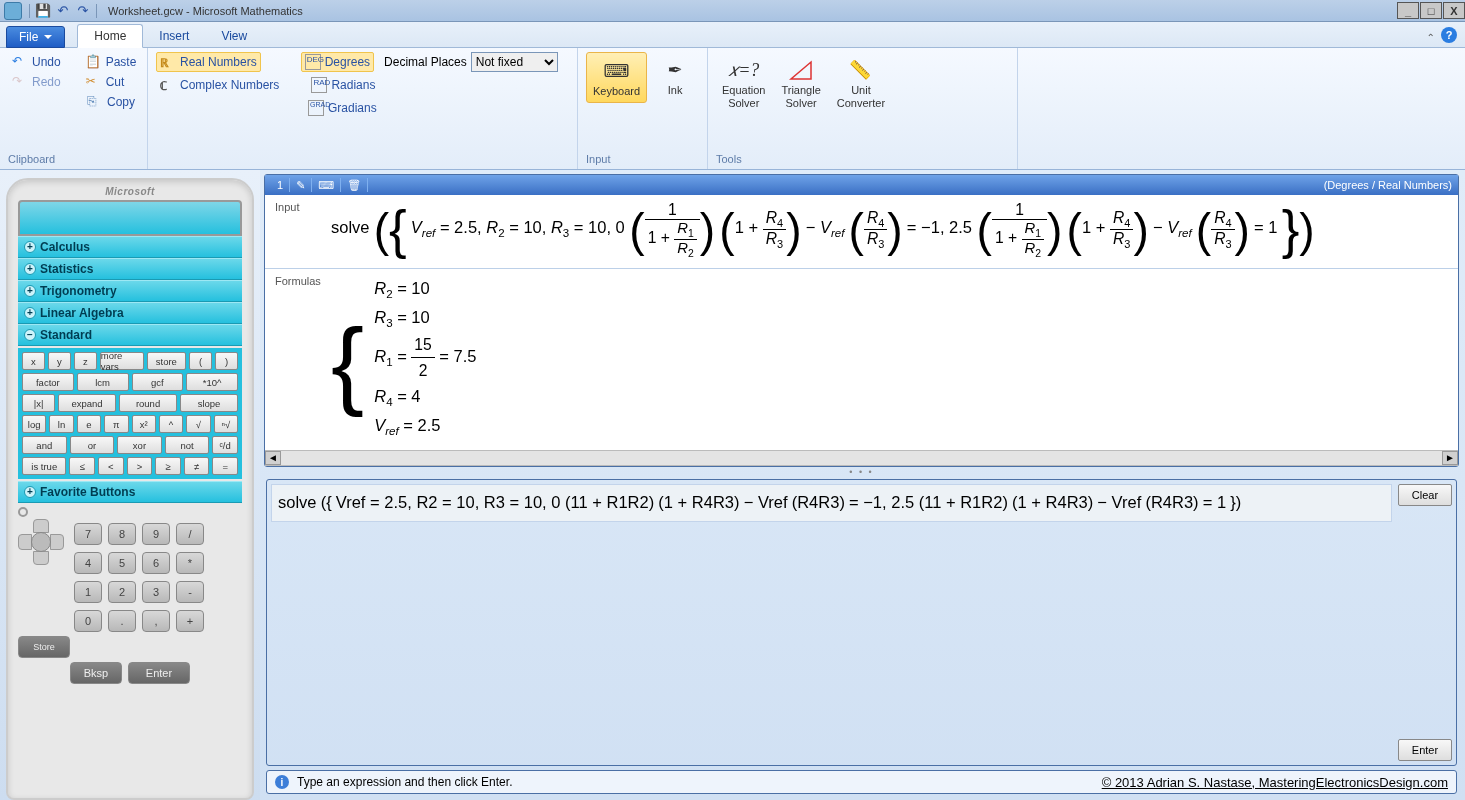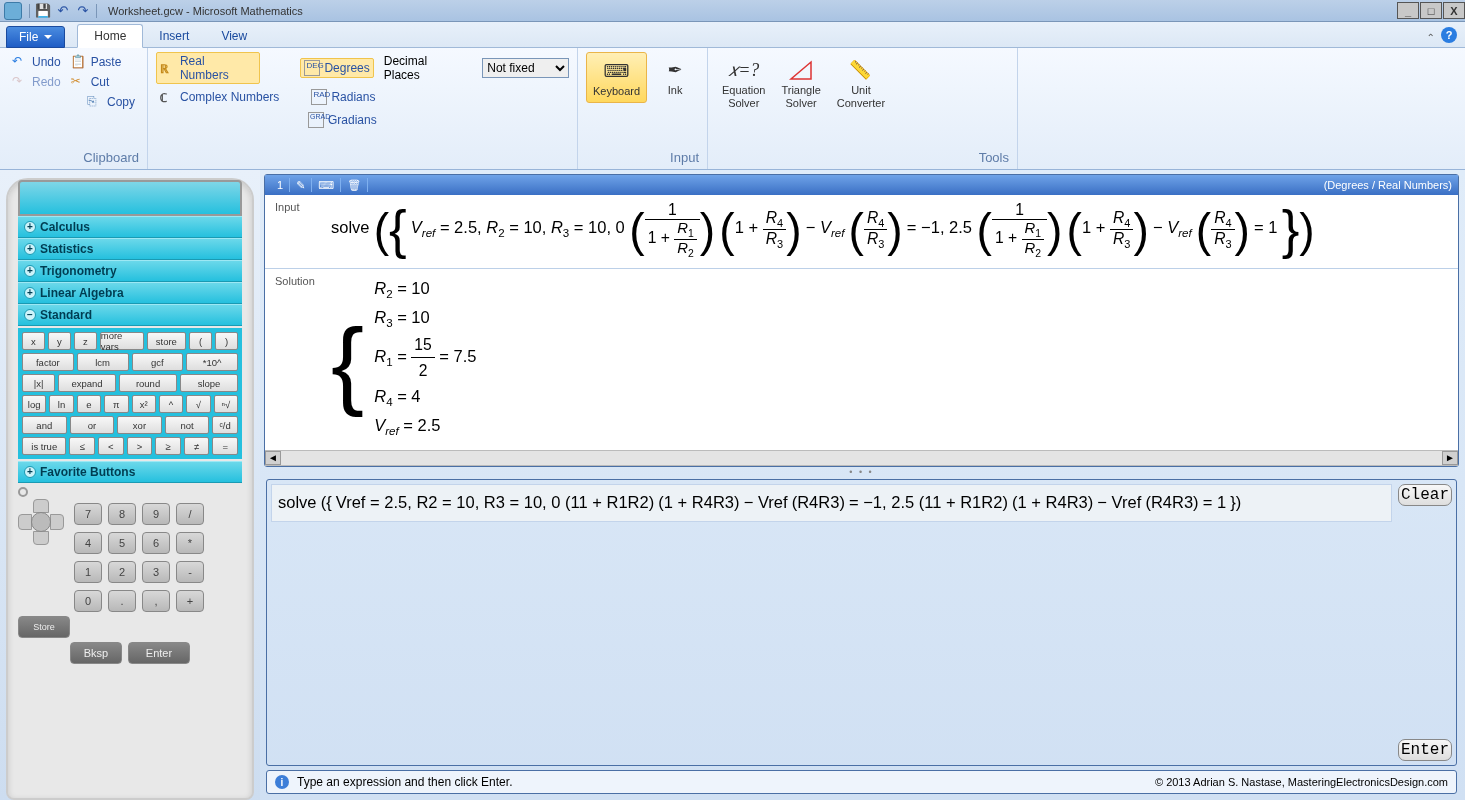--- a/index.html
+++ b/index.html
@@ -19,30 +19,30 @@
 .file-btn{ background:linear-gradient(#4a8ce0,#1f5dc5);color:#fff;padding:3px 12px;border-radius:3px 3px 0 0;font-size:12px;border:1px solid #1a4a9e;display:flex;align-items:center;margin-bottom:-1px;}
 .file-btn::after{content:"";border-left:4px solid transparent;border-right:4px solid transparent;border-top:4px solid #fff;margin-left:6px;}
 .tab{ padding:4px 16px;font-size:12px;color:#1a4a9e;}
 .tab.active{ background:#fff;border:1px solid #a0b9d8;border-bottom-color:#fff;border-radius:3px 3px 0 0;margin-bottom:-1px;color:#333;}
 .menubar .spacer{flex:1;}
 .menubar .help{ width:16px;height:16px;border-radius:50%;background:#2a7de1;color:#fff;font-size:11px;font-weight:bold;display:flex;align-items:center;justify-content:center;margin-right:8px;margin-bottom:4px;}
 .menubar .min{font-size:10px;color:#555;margin-right:6px;margin-bottom:4px;}
 
 .ribbon{ height:122px;background:linear-gradient(#f5f9ff,#e3edf9);border-bottom:1px solid #98b4d8;display:flex;}
 .rgroup{ border-right:1px solid #c3d4eb;padding:4px 8px 0;display:flex;flex-direction:column;position:relative;}
-.rgroup .glabel{ color:#5e7ca8;font-size:13px;text-align:right;padding:2px 0 4px;margin-top:auto;}
-.rrow{display:flex;gap:2px;}
+.rgroup .glabel{ color:#5e7ca8;font-size:11px;text-align:left;padding:2px 0 4px;margin-top:auto;}
+.rrow{display:flex;gap:17px;}
 .rbtn-s{ display:flex;align-items:center;gap:4px;padding:2px 4px;font-size:12px;color:#2952a3;border-radius:2px;}
 .rbtn-s:hover,.rbtn-s.active{background:#ffe9a8;border:1px solid #f0c44d;padding:1px 3px;}
 .ricon{width:16px;height:16px;display:inline-block;}
 .rbtn-lg{ display:flex;flex-direction:column;align-items:center;padding:4px 6px;font-size:11px;color:#333;border-radius:3px;text-align:center;line-height:1.15;}
 .rbtn-lg.active{background:linear-gradient(#ffefb5,#ffd85e);border:1px solid #eab549;}
 .rbtn-lg .big-icon{width:32px;height:28px;display:flex;align-items:center;justify-content:center;font-size:18px;}
 .decimal-combo{display:inline-flex;align-items:center;gap:4px;font-size:12px;}
-.decimal-combo select{font-size:12px;border:1px solid #7a96b8;height:20px;width:87px;margin-left:12px;}
+.decimal-combo select{font-size:12px;border:1px solid #7a96b8;height:20px;width:87px;}
 
 
 .content{ display:flex;height:630px;}
 .calc-panel{ width:260px;background:linear-gradient(#e8f0fa,#cdddf0);padding:8px 6px 0;display:flex;flex-direction:column;}
 .calc-dev{ background:#e8e8e8;border:2px solid #ccc;border-radius:22px 22px 8px 8px;flex:1;display:flex;flex-direction:column;box-shadow:inset 0 2px 6px rgba(0,0,0,.15);}
 .calc-brand{ text-align:center;font-size:10px;font-style:italic;font-weight:bold;color:#888;padding:6px 0 3px;letter-spacing:.5px;}
 .calc-screen{ background:linear-gradient(#7ed6e8,#25c0de);margin:0 10px;border:2px solid #999;border-radius:4px 4px 0 0;height:36px;}
 .calc-cats{ margin:0 10px;}
 .cat{ background:linear-gradient(#6bd8ea,#25c0de);border-top:1px solid #9de8f4;border-bottom:1px solid #1a9ab3;padding:3px 6px;font-size:12px;color:#003d52;font-weight:bold;display:flex;align-items:center;gap:4px;}
 .cat .pm{width:12px;height:12px;border:1px solid #1a9ab3;border-radius:50%;background:#cdf3fa;display:inline-flex;align-items:center;justify-content:center;font-size:10px;line-height:1;}
@@ -85,25 +85,25 @@
 .io-math .bigp{font-size:2.8em;line-height:0;vertical-align:-.28em;font-weight:200;}
 .io-math .bigb{font-size:3.2em;line-height:0;vertical-align:-.28em;font-weight:200;}
 .sol-brace{font-size:6em;line-height:0;vertical-align:-.36em;font-weight:200;margin-right:6px;}
 .sol-lines{display:inline-block;vertical-align:middle;line-height:1.6;}
 .hscroll{ height:16px;background:#e4e4e4;border-top:1px solid #bbb;border-bottom:1px solid #bbb;display:flex;}
 .hscroll .arr{width:16px;background:#d0d0d0;border:1px solid #999;font-size:10px;text-align:center;}
 .gap-dots{height:10px;text-align:center;color:#888;font-size:9px;letter-spacing:2px;}
 .input-panel{ border:1px solid #4a6fa5;border-radius:3px;margin:2px;flex:1;display:flex;flex-direction:column;}
 .input-row1{display:flex;align-items:flex-start;padding:4px;gap:6px;}
 .input-expr{ flex:1;background:#edf2f6;border:1px solid #c3d4eb;padding:8px 6px;font-family:"Cambria Math","Times New Roman",serif;font-size:16.5px;white-space:nowrap;overflow:hidden;}
-.btn-side{ width:54px;height:22px;background:linear-gradient(#f8f8f8,#dedede);border:1px solid #888;border-radius:7px;font-size:16px;font-family:Liberation Mono, monospace;}
+.btn-side{ width:54px;height:22px;background:linear-gradient(#f8f8f8,#dedede);border:1px solid #888;border-radius:2px;font-size:11px;}
 .input-row2{flex:1;display:flex;align-items:flex-end;justify-content:flex-end;padding:4px;}
 .statusbar{ height:24px;border:1px solid #4a6fa5;border-radius:3px;margin:2px;background:#eef4fc;display:flex;align-items:center;padding:0 8px;font-size:12px;}
 .statusbar .i{width:14px;height:14px;border-radius:50%;background:#3d7ed8;color:#fff;font-size:10px;font-weight:bold;display:inline-flex;align-items:center;justify-content:center;margin-right:8px;}
-.statusbar .copy{margin-left:auto;font-size:11px;}
+.statusbar .copy{margin-left:auto;font-size:13px;text-decoration:underline;}
 
 
 .ic-undo::before{content:"↶";color:#2a7de1;}
 .ic-redo::before{content:"↷";color:#c9a0a0;}
 .ic-paste::before{content:"📋";font-size:13px;}
 .ic-cut::before{content:"✂";color:#d08a2a;}
 .ic-copy::before{content:"⎘";color:#5a86b8;}
 </style>
 </head>
 <body>
@@ -241,20 +241,21 @@
       </div>
     </div>
     <div class="glabel">Tools</div>
   </div>
 </div>
 
 <div class="content">
 
   <div class="calc-panel">
     <div class="calc-dev">
+      <div class="calc-brand">Microsoft</div>
       <div class="calc-screen"></div>
       <div class="calc-cats">
         <div class="cat">
             <span class="pm">+</span>
             <span>Calculus</span>
           </div>
         <div class="cat">
             <span class="pm">+</span>
             <span>Statistics</span>
           </div>
@@ -402,21 +403,21 @@
           <span class="bigp">(</span><span class="frac"><span class="n">1</span><span class="d"><span>1 + </span><span class="frac"><span class="n"><span class="ital">R</span><span class="sub">1</span></span><span class="d"><span class="ital">R</span><span class="sub">2</span></span></span></span></span><span class="bigp">)</span>
           <span class="bigp">(</span><span>1 + </span><span class="frac"><span class="n"><span class="ital">R</span><span class="sub">4</span></span><span class="d"><span class="ital">R</span><span class="sub">3</span></span></span><span class="bigp">)</span>
           <span> − </span><span class="ital">V</span><span class="sub ital">ref</span>
           <span class="bigp">(</span><span class="frac"><span class="n"><span class="ital">R</span><span class="sub">4</span></span><span class="d"><span class="ital">R</span><span class="sub">3</span></span></span><span class="bigp">)</span>
           <span> = 1</span>
           <span class="bigb">}</span><span class="bigp">)</span>
         </div>
       </div>
 
       <div class="io-block" style="border-bottom:none">
-        <div class="io-label">Solution</div>
+        <div class="io-label">Formulas</div>
         <div class="io-math">
           <span class="sol-brace">{</span>
           <span class="sol-lines">
             <span class="ital">R</span><span class="sub">2</span> = 10<br>
             <span class="ital">R</span><span class="sub">3</span> = 10<br>
             <span class="ital">R</span><span class="sub">1</span> = <span class="frac"><span class="n">15</span><span class="d">2</span></span><span> = 7.5</span><br>
             <span class="ital">R</span><span class="sub">4</span> = 4<br>
             <span class="ital">V</span><span class="sub ital">ref</span><span> = 2.5</span>
           </span>
         </div>

